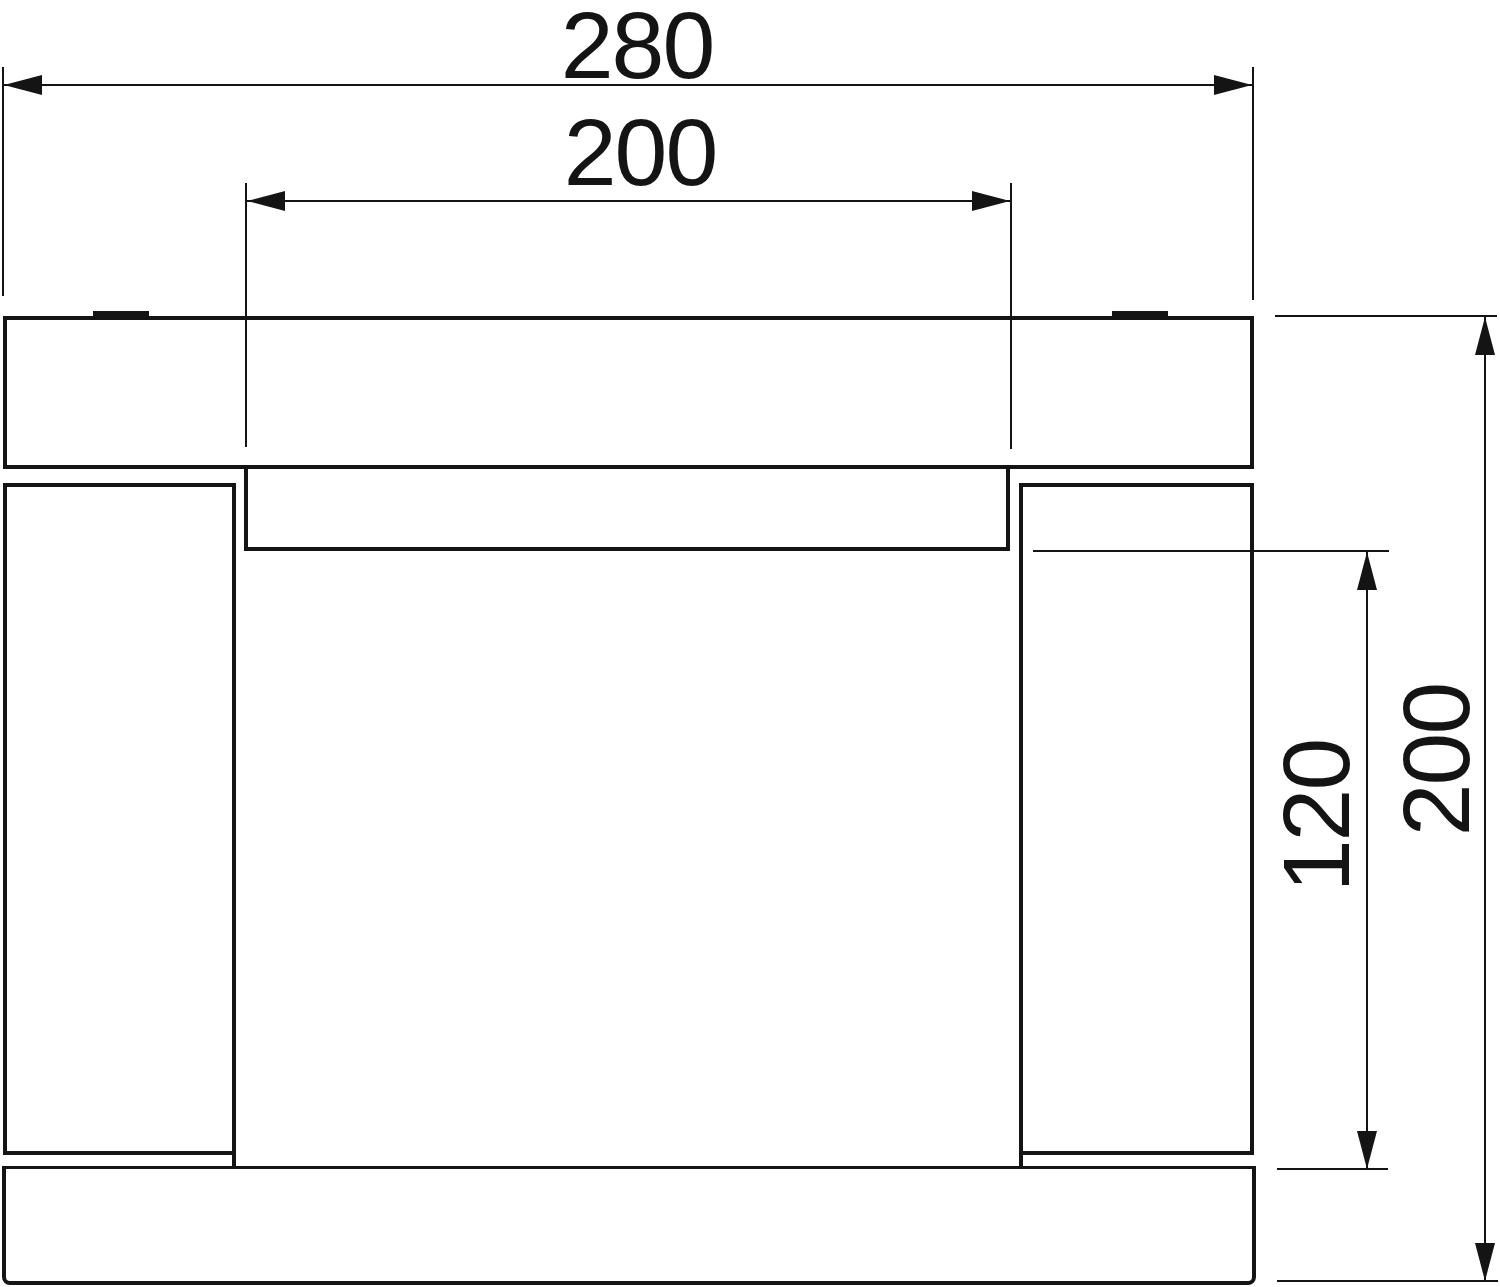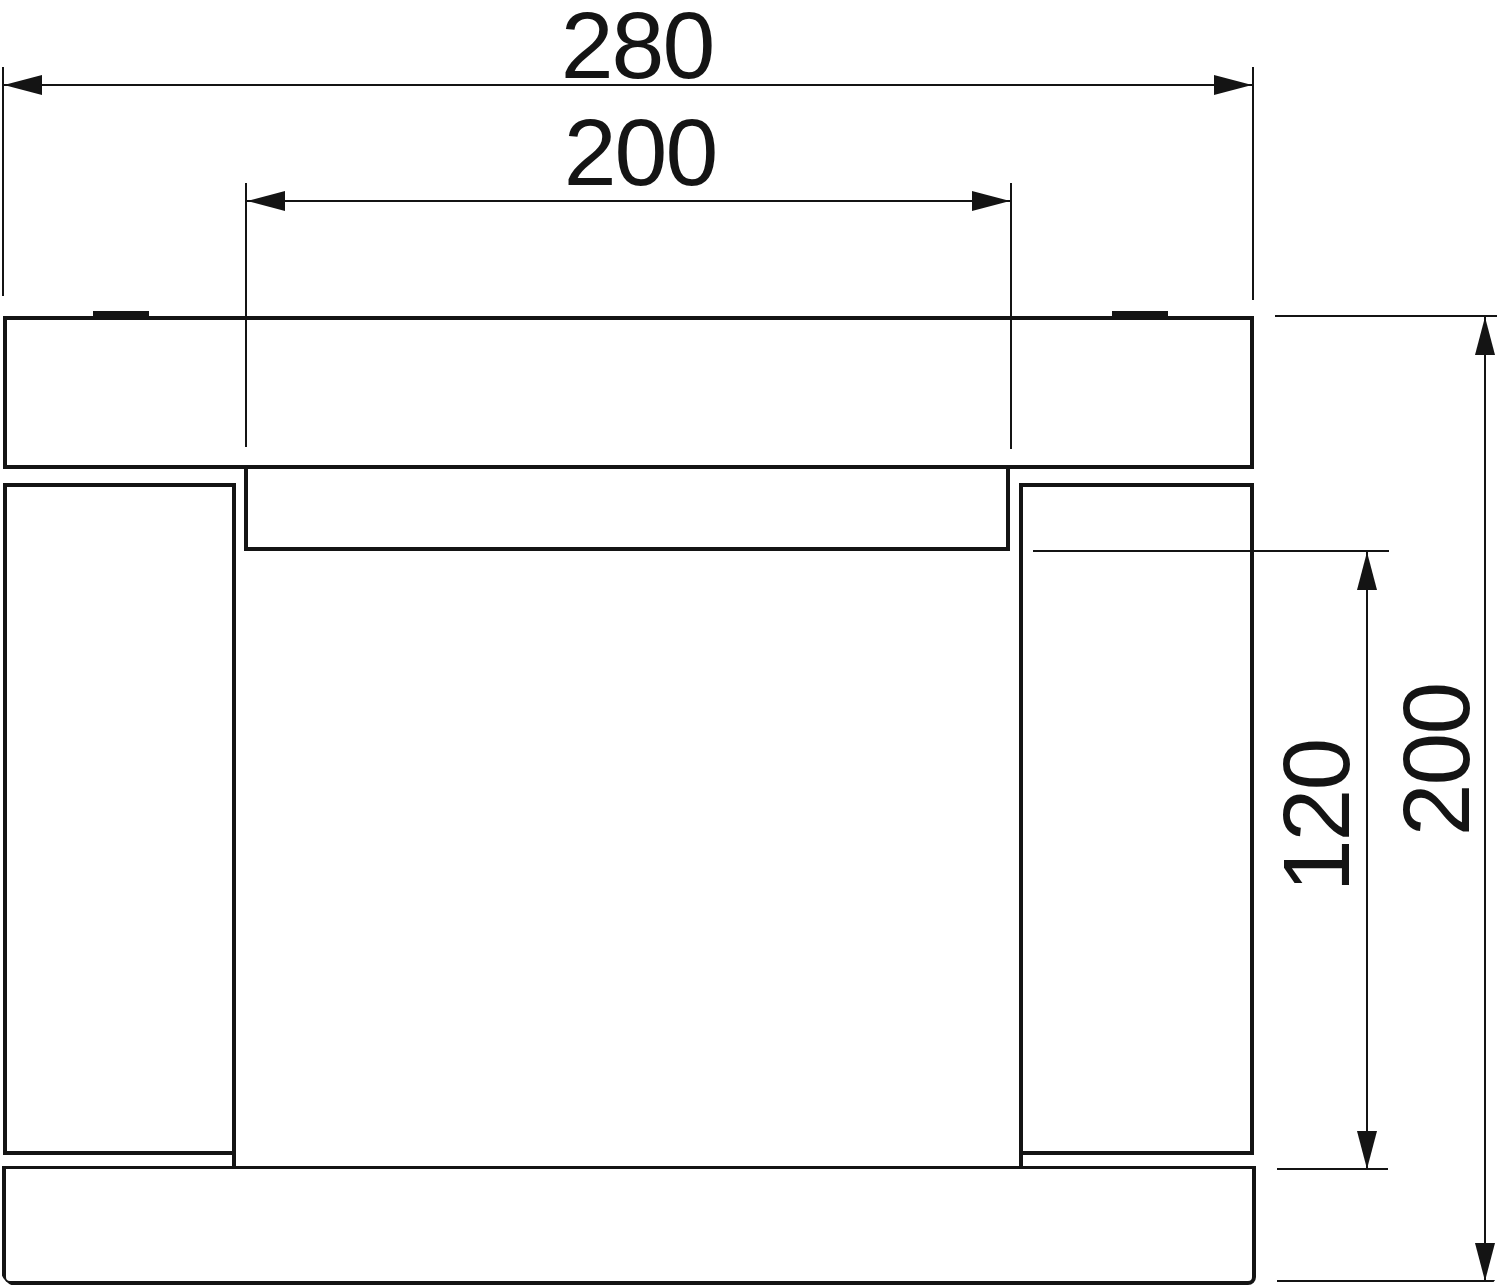--- a/index.html
+++ b/index.html
@@ -1,20 +1,19 @@
 <!DOCTYPE html>
 <html><head>
 <meta charset="utf-8">
 <title>Technical drawing</title>
 <style>
   html,body{margin:0;padding:0;background:#fff;}
   #canvas{
     position:relative;width:1500px;height:1287px;background:#fff;overflow:hidden;
     font-family:"Liberation Sans",sans-serif;
-    border-radius:20px;
   }
   .part{position:absolute;box-sizing:border-box;background:#fff;border:4px solid #141414;}
   .solid{position:absolute;background:#141414;}
   .dimline{position:absolute;background:#141414;}
   .extline{position:absolute;background:#141414;}
   .ah{position:absolute;width:0;height:0;border-style:solid;border-color:transparent;}
   .ah.left{border-width:10px 38px 10px 0;border-right-color:#141414;}
   .ah.right{border-width:10px 0 10px 38px;border-left-color:#141414;}
   .ah.up{border-width:0 10px 38px 10px;border-bottom-color:#141414;}
   .ah.down{border-width:38px 10px 0 10px;border-top-color:#141414;}

